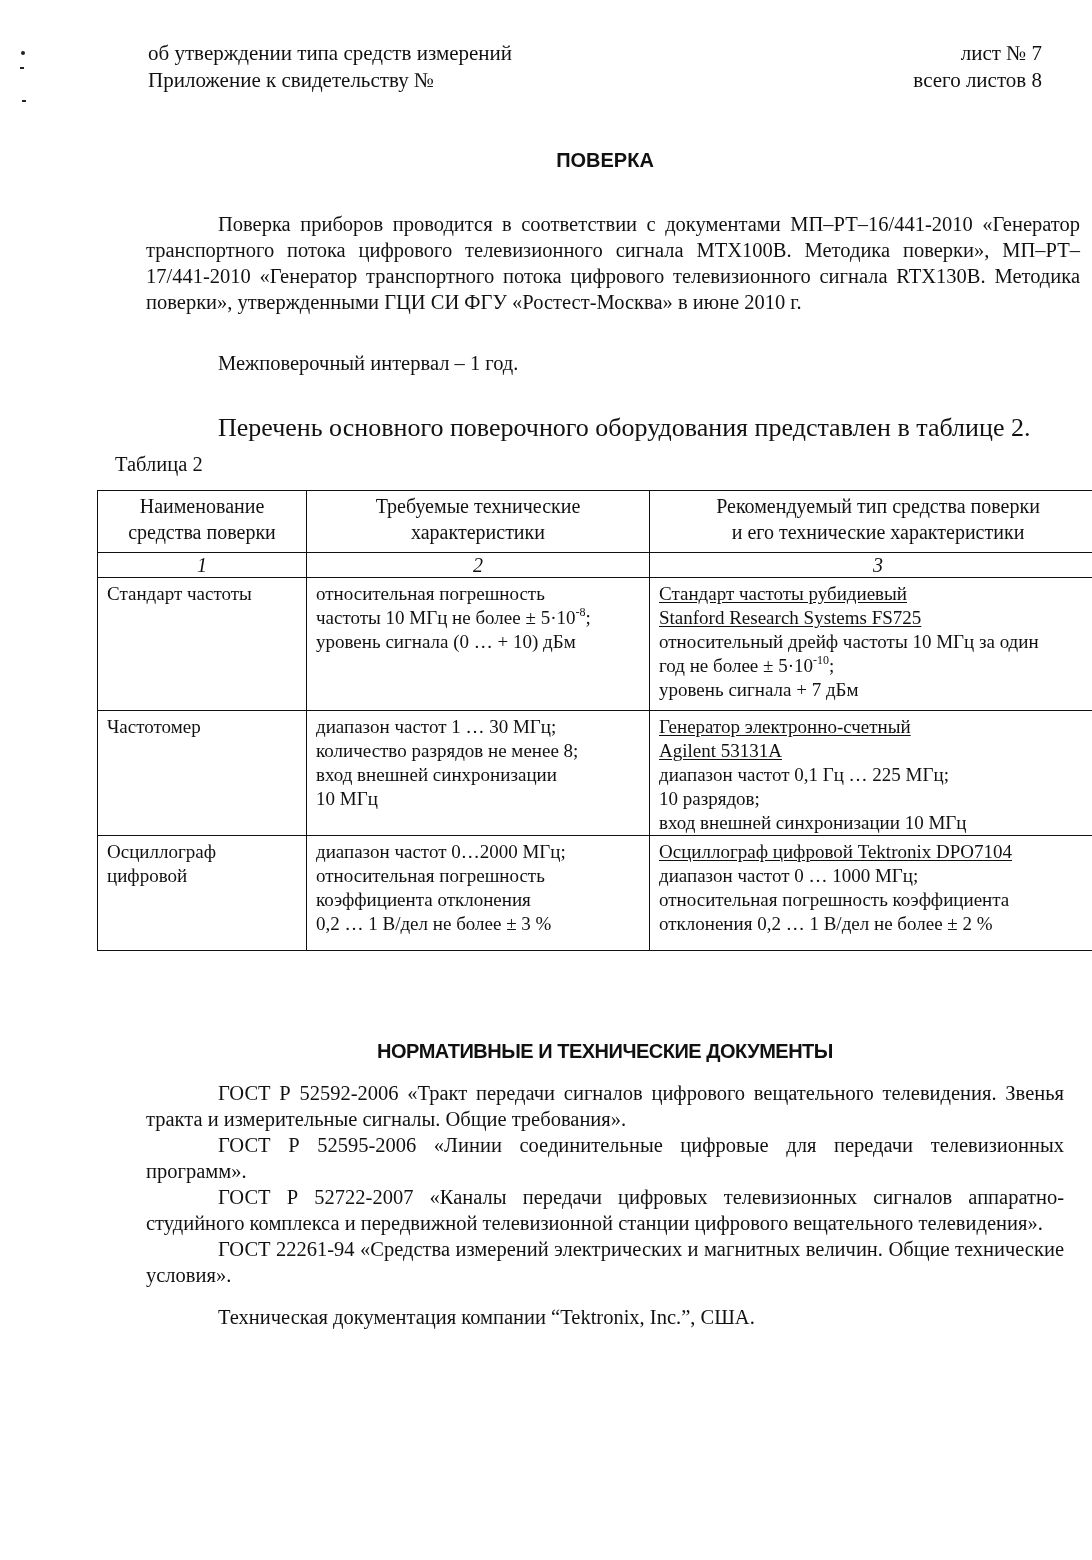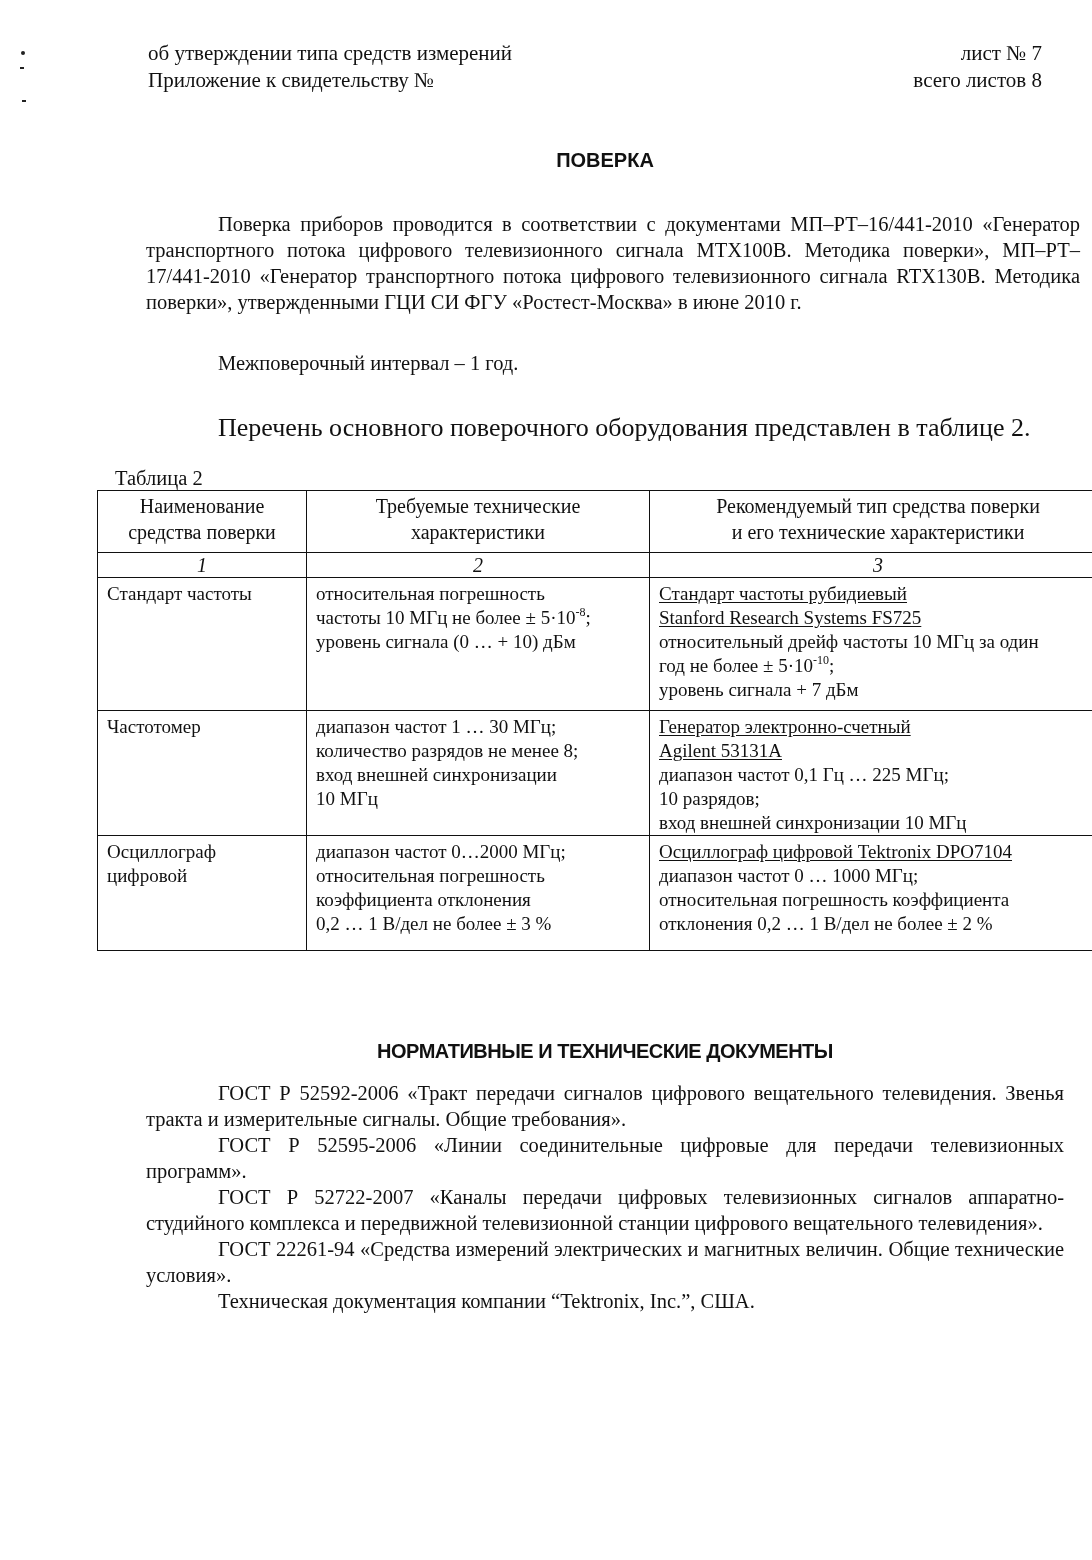--- a/index.html
+++ b/index.html
@@ -19,42 +19,42 @@
   }
   .t1 { left: 0; width: 1210px; top: 149px; }
   .t2 { left: 0; width: 1210px; top: 1040px; font-size: 20px; letter-spacing: -0.5px; }
   .para {
     font-size: 20.5px; line-height: 26px; text-align: justify;
     text-align-last: left; left: 146px; width: 934px;
   }
   .indent { text-indent: 72px; }
   .p-interval { left: 218px; top: 352px; font-size: 20.5px; }
   .p-list { left: 218px; top: 413px; font-size: 26px; }
-  .caption { left: 115px; top: 467px; font-size: 20.5px; }
+  .caption { left: 115px; top: 453px; font-size: 20.5px; }
 
   table.tbl {
     position: absolute; left: 97px; top: 490px; width: 1010px;
     border-collapse: collapse; font-size: 19px; line-height: 24px;
   }
   .tbl th, .tbl td { border: 1.5px solid #111; vertical-align: top; padding: 0 9px; }
   .tbl th { font-weight: normal; text-align: center; font-size: 20px; line-height: 26px; padding-top: 2px; padding-bottom: 7px; }
   .tbl .num td { text-align: center; font-style: italic; font-size: 20px; line-height: 24px; padding: 0; }
   .tbl .c1 { width: 190px; }
   .tbl .c2 { width: 324px; }
   .tbl td.cell { padding-top: 4px; }
   .tbl .r1 td { height: 128px; }
   .tbl .r2 td { height: 110px; }
   .tbl .r3 td { height: 110px; margin-top: 43px; }
   .u { text-decoration: underline; text-underline-offset: 2px; }
   .line { display: block; white-space: nowrap; }
   sup { font-size: 12px; line-height: 0; vertical-align: 8px; }
 
   .docs { left: 146px; top: 1080px; width: 918px; font-size: 20.5px; line-height: 26px; }
   .docs p { margin: 0; text-align: justify; text-align-last: left; text-indent: 72px; }
-  .docs p.last { margin-top: 0; }
+  .docs p.last { margin-top: 16px; }
 </style>
 </head>
 <body>
 
 <div class="marks">
   <span style="left:21px;top:51px;width:4px;height:4px;border-radius:2px;"></span>
   <span style="left:20px;top:67px;width:4px;height:2px;"></span>
   <span style="left:22px;top:100px;width:4px;height:2px;"></span>
 </div>
 

